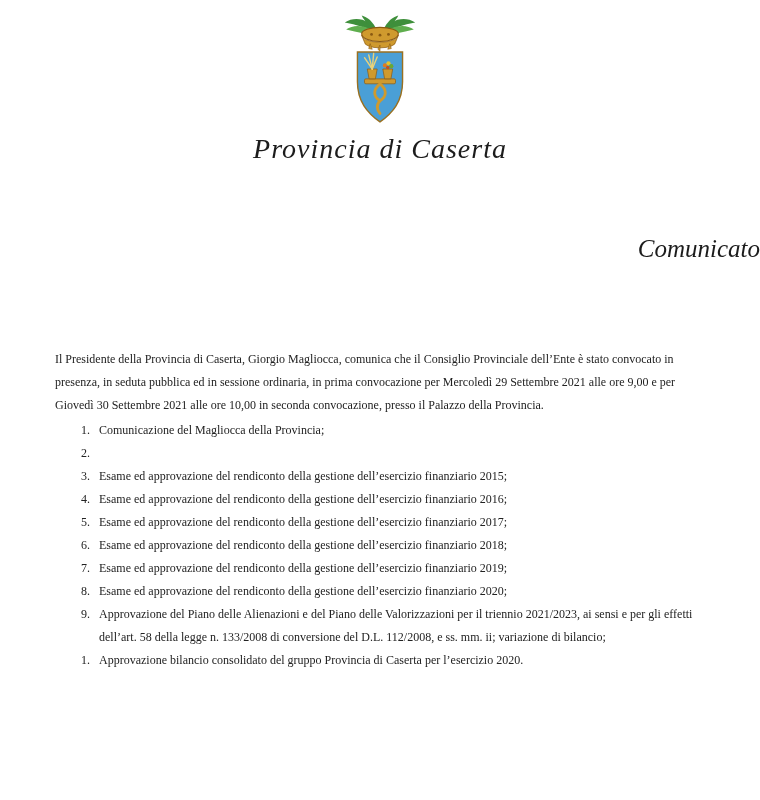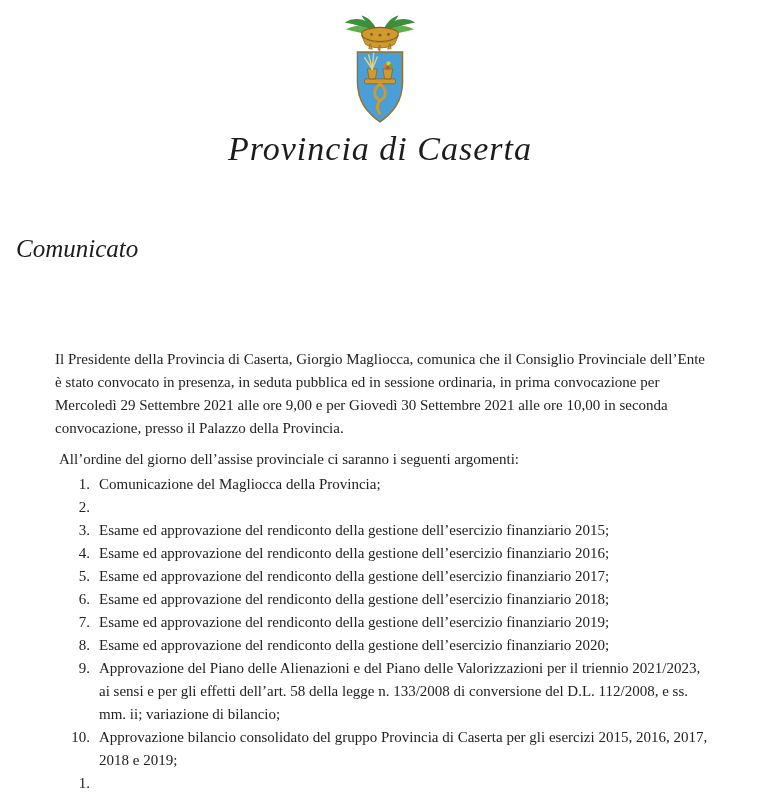--- a/index.html
+++ b/index.html
@@ -22,39 +22,38 @@
     margin: 14px auto 0 auto;
     width: 86px;
     height: 110px;
   }
   .doc-title {
     margin-top: 2px;
     text-align: center;
     font-family: "Liberation Serif", serif;
     font-style: italic;
     font-weight: 400;
-    font-size: 34px;
+    font-size: 28px;
     line-height: 46px;
     letter-spacing: 1px;
     color: #1c1c1c;
   }
   .doc-subtitle {
     margin-top: 62px;
-    text-align: left;
+    text-align: right;
     font-family: "Liberation Serif", serif;
     font-style: italic;
     font-weight: 400;
     font-size: 25px;
     line-height: 30px;
     color: #1c1c1c;
-    padding-left: 16px;
   }
   .content {
     margin: 84px 45px 0 55px;
-    font-size: 15px;
+    font-size: 12px;
     line-height: 23px;
     color: #222222;
   }
   .para-intro {
     max-width: 662px;
   }
   .para-agenda-lead {
     margin-top: 8px;
     padding-left: 4px;
     max-width: 662px;
@@ -125,21 +124,20 @@
       <path d="M60,99 C50,107 50,117 60,123 C70,117 70,107 60,99 Z" fill="none" stroke="var(--gold)" stroke-width="4"></path>
       <path d="M60,123 C54,129 56,137 60,141" fill="none" stroke="var(--gold)" stroke-width="4" stroke-linecap="round"></path>
     </g>
   </svg>
 
   <div class="doc-title">Provincia di Caserta</div>
   <div class="doc-subtitle">Comunicato</div>
 
   <div class="content">
     <p class="para-intro">Il Presidente della Provincia di Caserta, Giorgio Magliocca, comunica che il Consiglio Provinciale dell’Ente è stato convocato in presenza, in seduta pubblica ed in sessione ordinaria, in prima convocazione per Mercoledì 29 Settembre 2021 alle ore 9,00 e per Giovedì 30 Settembre 2021 alle ore 10,00 in seconda convocazione, presso il Palazzo della Provincia.</p>
-    <p class="para-agenda-lead">All’ordine del giorno dell’assise provinciale ci saranno i seguenti argomenti:</p>
     <ol class="agenda-list">
         <li class="agenda-item">
           <span class="agenda-num">1.</span>
           <span class="agenda-text">Comunicazione del Magliocca della Provincia;</span>
         </li>
         <li class="agenda-item">
           <span class="agenda-num">2.</span>
         </li>
         <li class="agenda-item">
           <span class="agenda-num">3.</span>
@@ -163,22 +161,19 @@
         </li>
         <li class="agenda-item">
           <span class="agenda-num">8.</span>
           <span class="agenda-text">Esame ed approvazione del rendiconto della gestione dell’esercizio finanziario 2020;</span>
         </li>
         <li class="agenda-item">
           <span class="agenda-num">9.</span>
           <span class="agenda-text">Approvazione del Piano delle Alienazioni e del Piano delle Valorizzazioni per il triennio 2021/2023, ai sensi e per gli effetti dell’art. 58 della legge n. 133/2008 di conversione del D.L. 112/2008, e ss. mm. ii; variazione di bilancio;</span>
         </li>
         <li class="agenda-item">
-          <span class="agenda-num">10.</span>
-          <span class="agenda-text">Approvazione bilancio consolidato del gruppo Provincia di Caserta per gli esercizi 2015, 2016, 2017, 2018 e 2019;</span>
-        </li>
-        <li class="agenda-item">
           <span class="agenda-num">1.</span>
+          <span class="agenda-text">Approvazione bilancio consolidato del gruppo Provincia di Caserta per l’esercizio 2020.</span>
         </li>
       </ol>
   </div>
 
 </div>
 
 </body></html>

